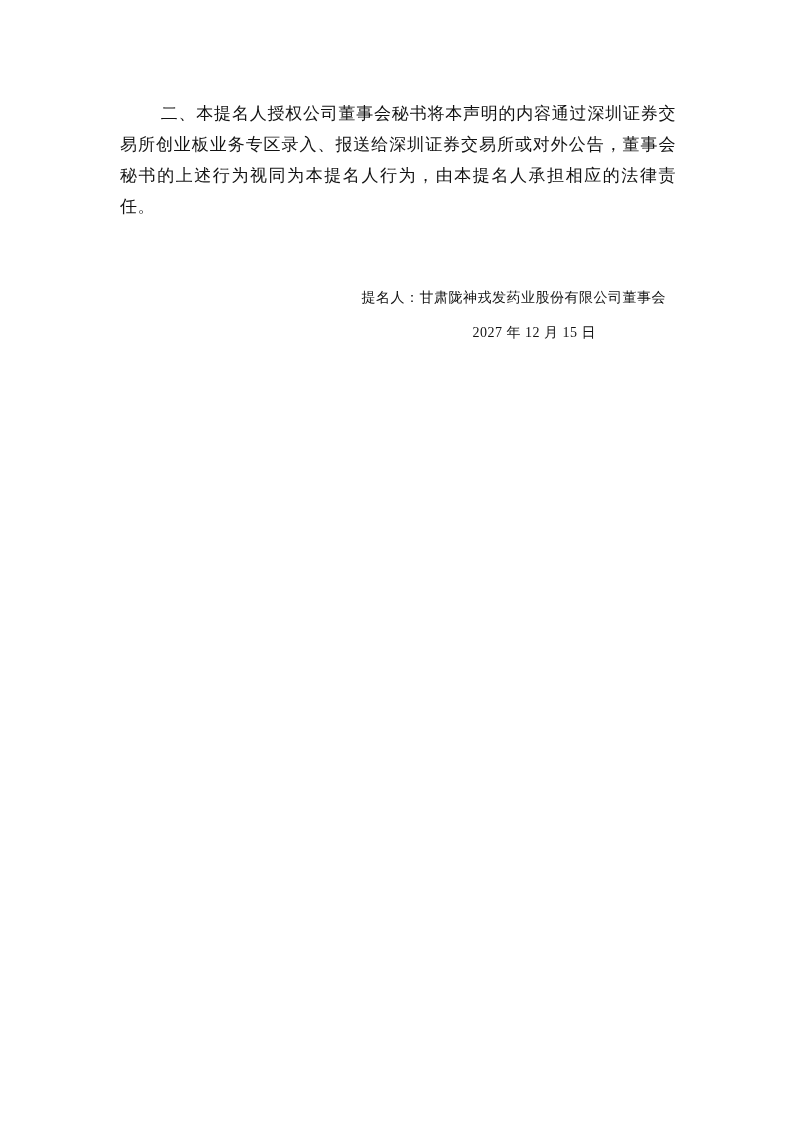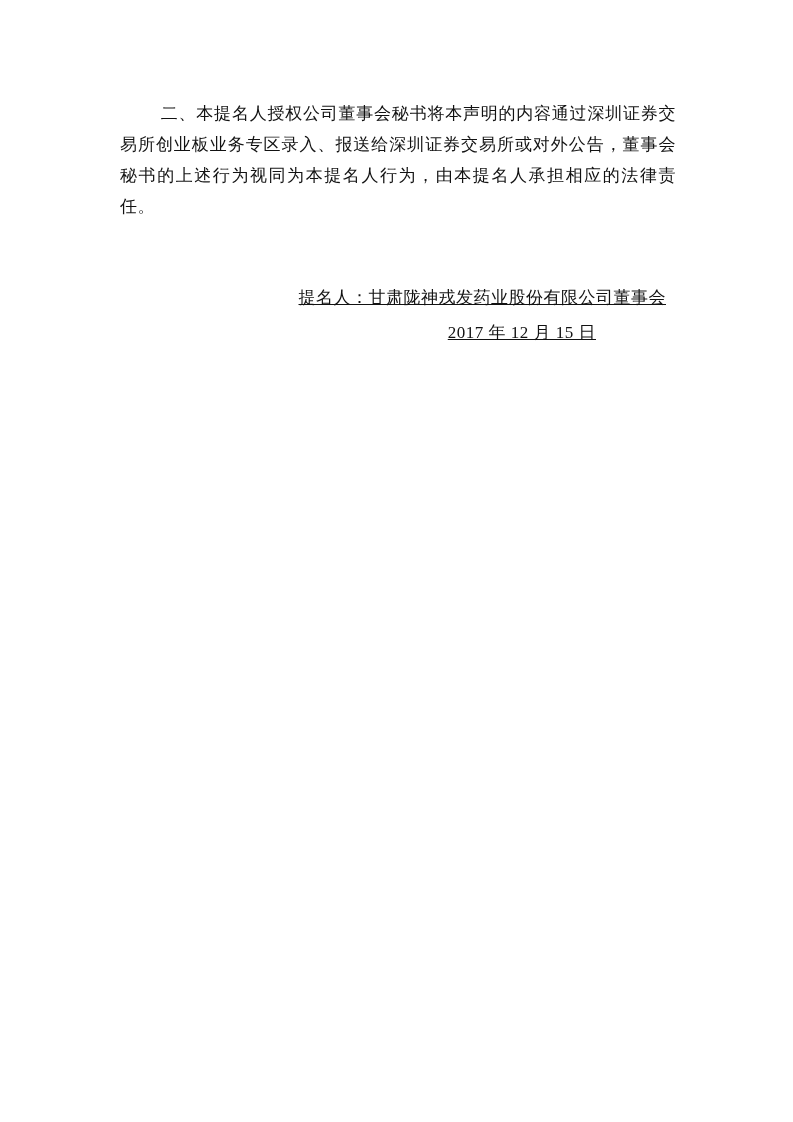--- a/index.html
+++ b/index.html
@@ -31,23 +31,22 @@
     text-align: justify;
     text-justify: inter-ideograph;
     text-indent: 2.4em;
     letter-spacing: 0.5px;
   }
   .para + .para {
     margin-top: 5px;
   }
   .sig-block {
     margin-top: 60px;
-    font-size: 17px;
+    font-size: 14px;
     line-height: 31px;
-    text-decoration: underline;
   }
   .sig-line {
     margin: 0;
     text-align: right;
     padding-right: 10px;
     letter-spacing: 0.5px;
   }
   .date-line {
     margin: 4px 0 0 0;
     text-align: right;
@@ -57,16 +56,16 @@
 </style>
 </head>
 <body>
 
 <div class="page">
   <div class="content">
     <p class="para">二、本提名人授权公司董事会秘书将本声明的内容通过深圳证券交易所创业板业务专区录入、报送给深圳证券交易所或对外公告，董事会秘书的上述行为视同为本提名人行为，由本提名人承担相应的法律责任。</p>
 
     <div class="sig-block">
       <p class="sig-line">提名人：甘肃陇神戎发药业股份有限公司董事会</p>
-      <p class="date-line">2017 年 12 月 15 日</p>
+      <p class="date-line">2027 年 12 月 15 日</p>
     </div>
   </div>
 </div>
 
 </body></html>

